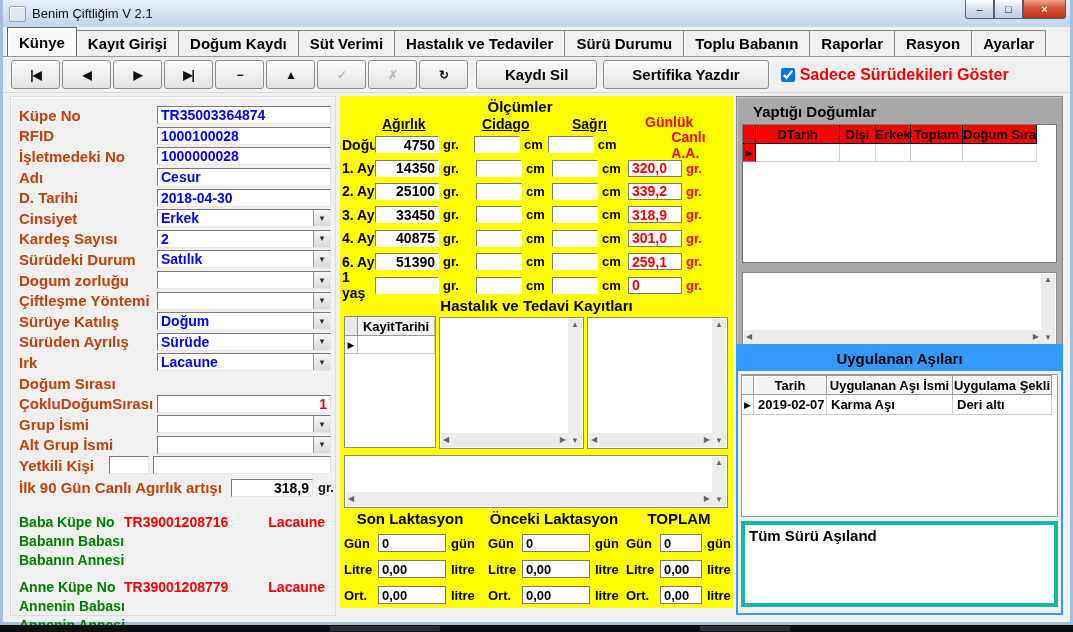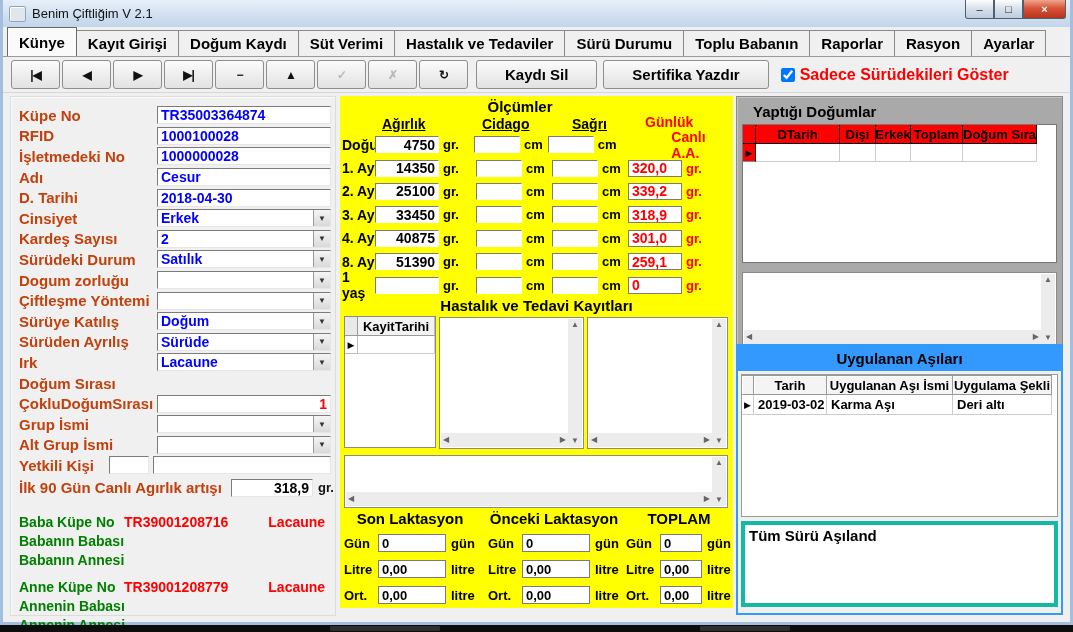--- a/index.html
+++ b/index.html
@@ -418,21 +418,21 @@
           <input class="mbox" readonly="" value="40875" style="">
           <span class="munit">gr.</span>
           <input class="mbox cid" readonly="" value="" style="">
           <span class="munit cm">cm</span>
           <input class="mbox sag" readonly="" value="" style="">
           <span class="munit cm">cm</span>
           <input class="dbox" readonly="" value="301,0" style="">
           <span class="dunit">gr.</span>
         </div>
         <div class="mrow">
-          <span class="mlabel">8. Ay</span>
+          <span class="mlabel">6. Ay</span>
           <input class="mbox" readonly="" value="51390" style="">
           <span class="munit">gr.</span>
           <input class="mbox cid" readonly="" value="" style="">
           <span class="munit cm">cm</span>
           <input class="mbox sag" readonly="" value="" style="">
           <span class="munit cm">cm</span>
           <input class="dbox" readonly="" value="259,1" style="">
           <span class="dunit">gr.</span>
         </div>
         <div class="mrow">
@@ -584,21 +584,21 @@
       <div class="vhead">Uygulanan Aşıları</div>
       <div class="vgrid">
         <div class="vg-head">
           <div class="vg-hcell vg-ind"></div>
           <div class="vg-hcell" style="width:73px;">Tarih</div>
           <div class="vg-hcell" style="width:126px;">Uygulanan Aşı İsmi</div>
           <div class="vg-hcell" style="width:99px;">Uygulama Şekli</div>
         </div>
         <div class="vg-row">
           <div class="vg-rind">▶</div>
-          <div class="vg-cell" style="width:73px;">2019-03-02</div>
+          <div class="vg-cell" style="width:73px;">2019-02-07</div>
           <div class="vg-cell" style="width:126px;">Karma Aşı</div>
           <div class="vg-cell" style="width:99px;">Deri altı</div>
         </div>
       </div>
       <div class="vnote">Tüm Sürü Aşıland</div>
     </div>
 
   </div>
  </div>
 

